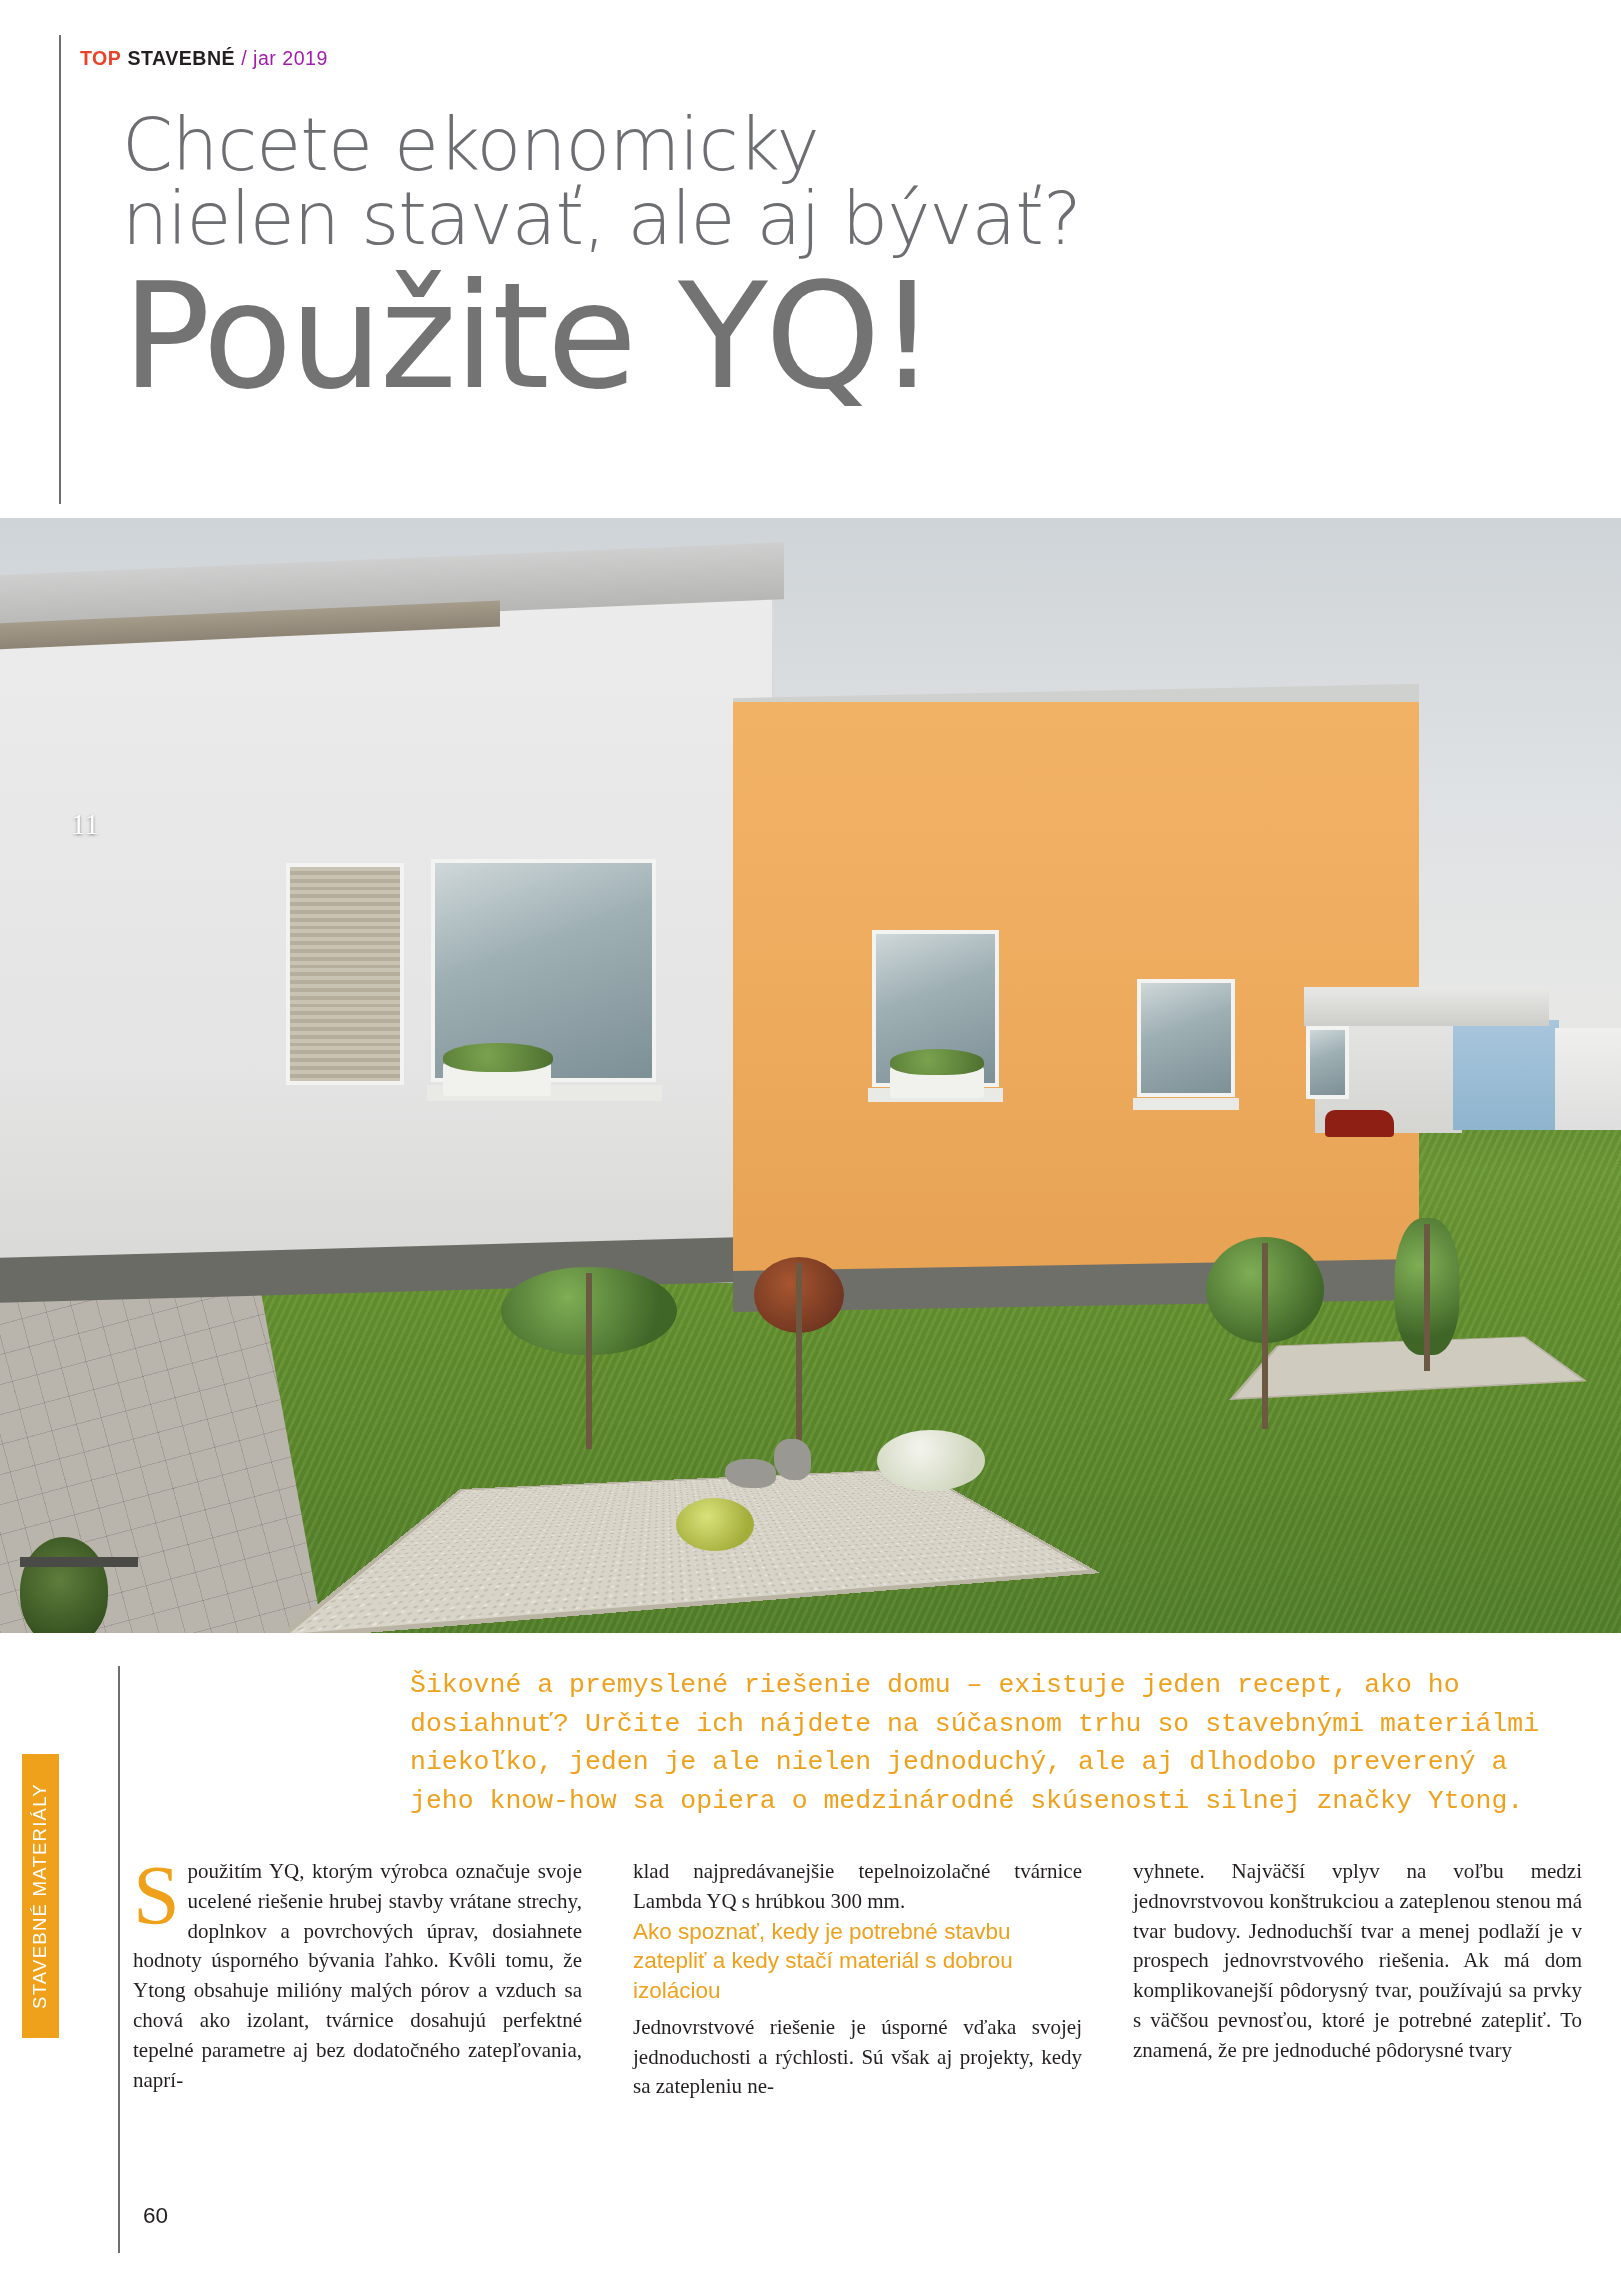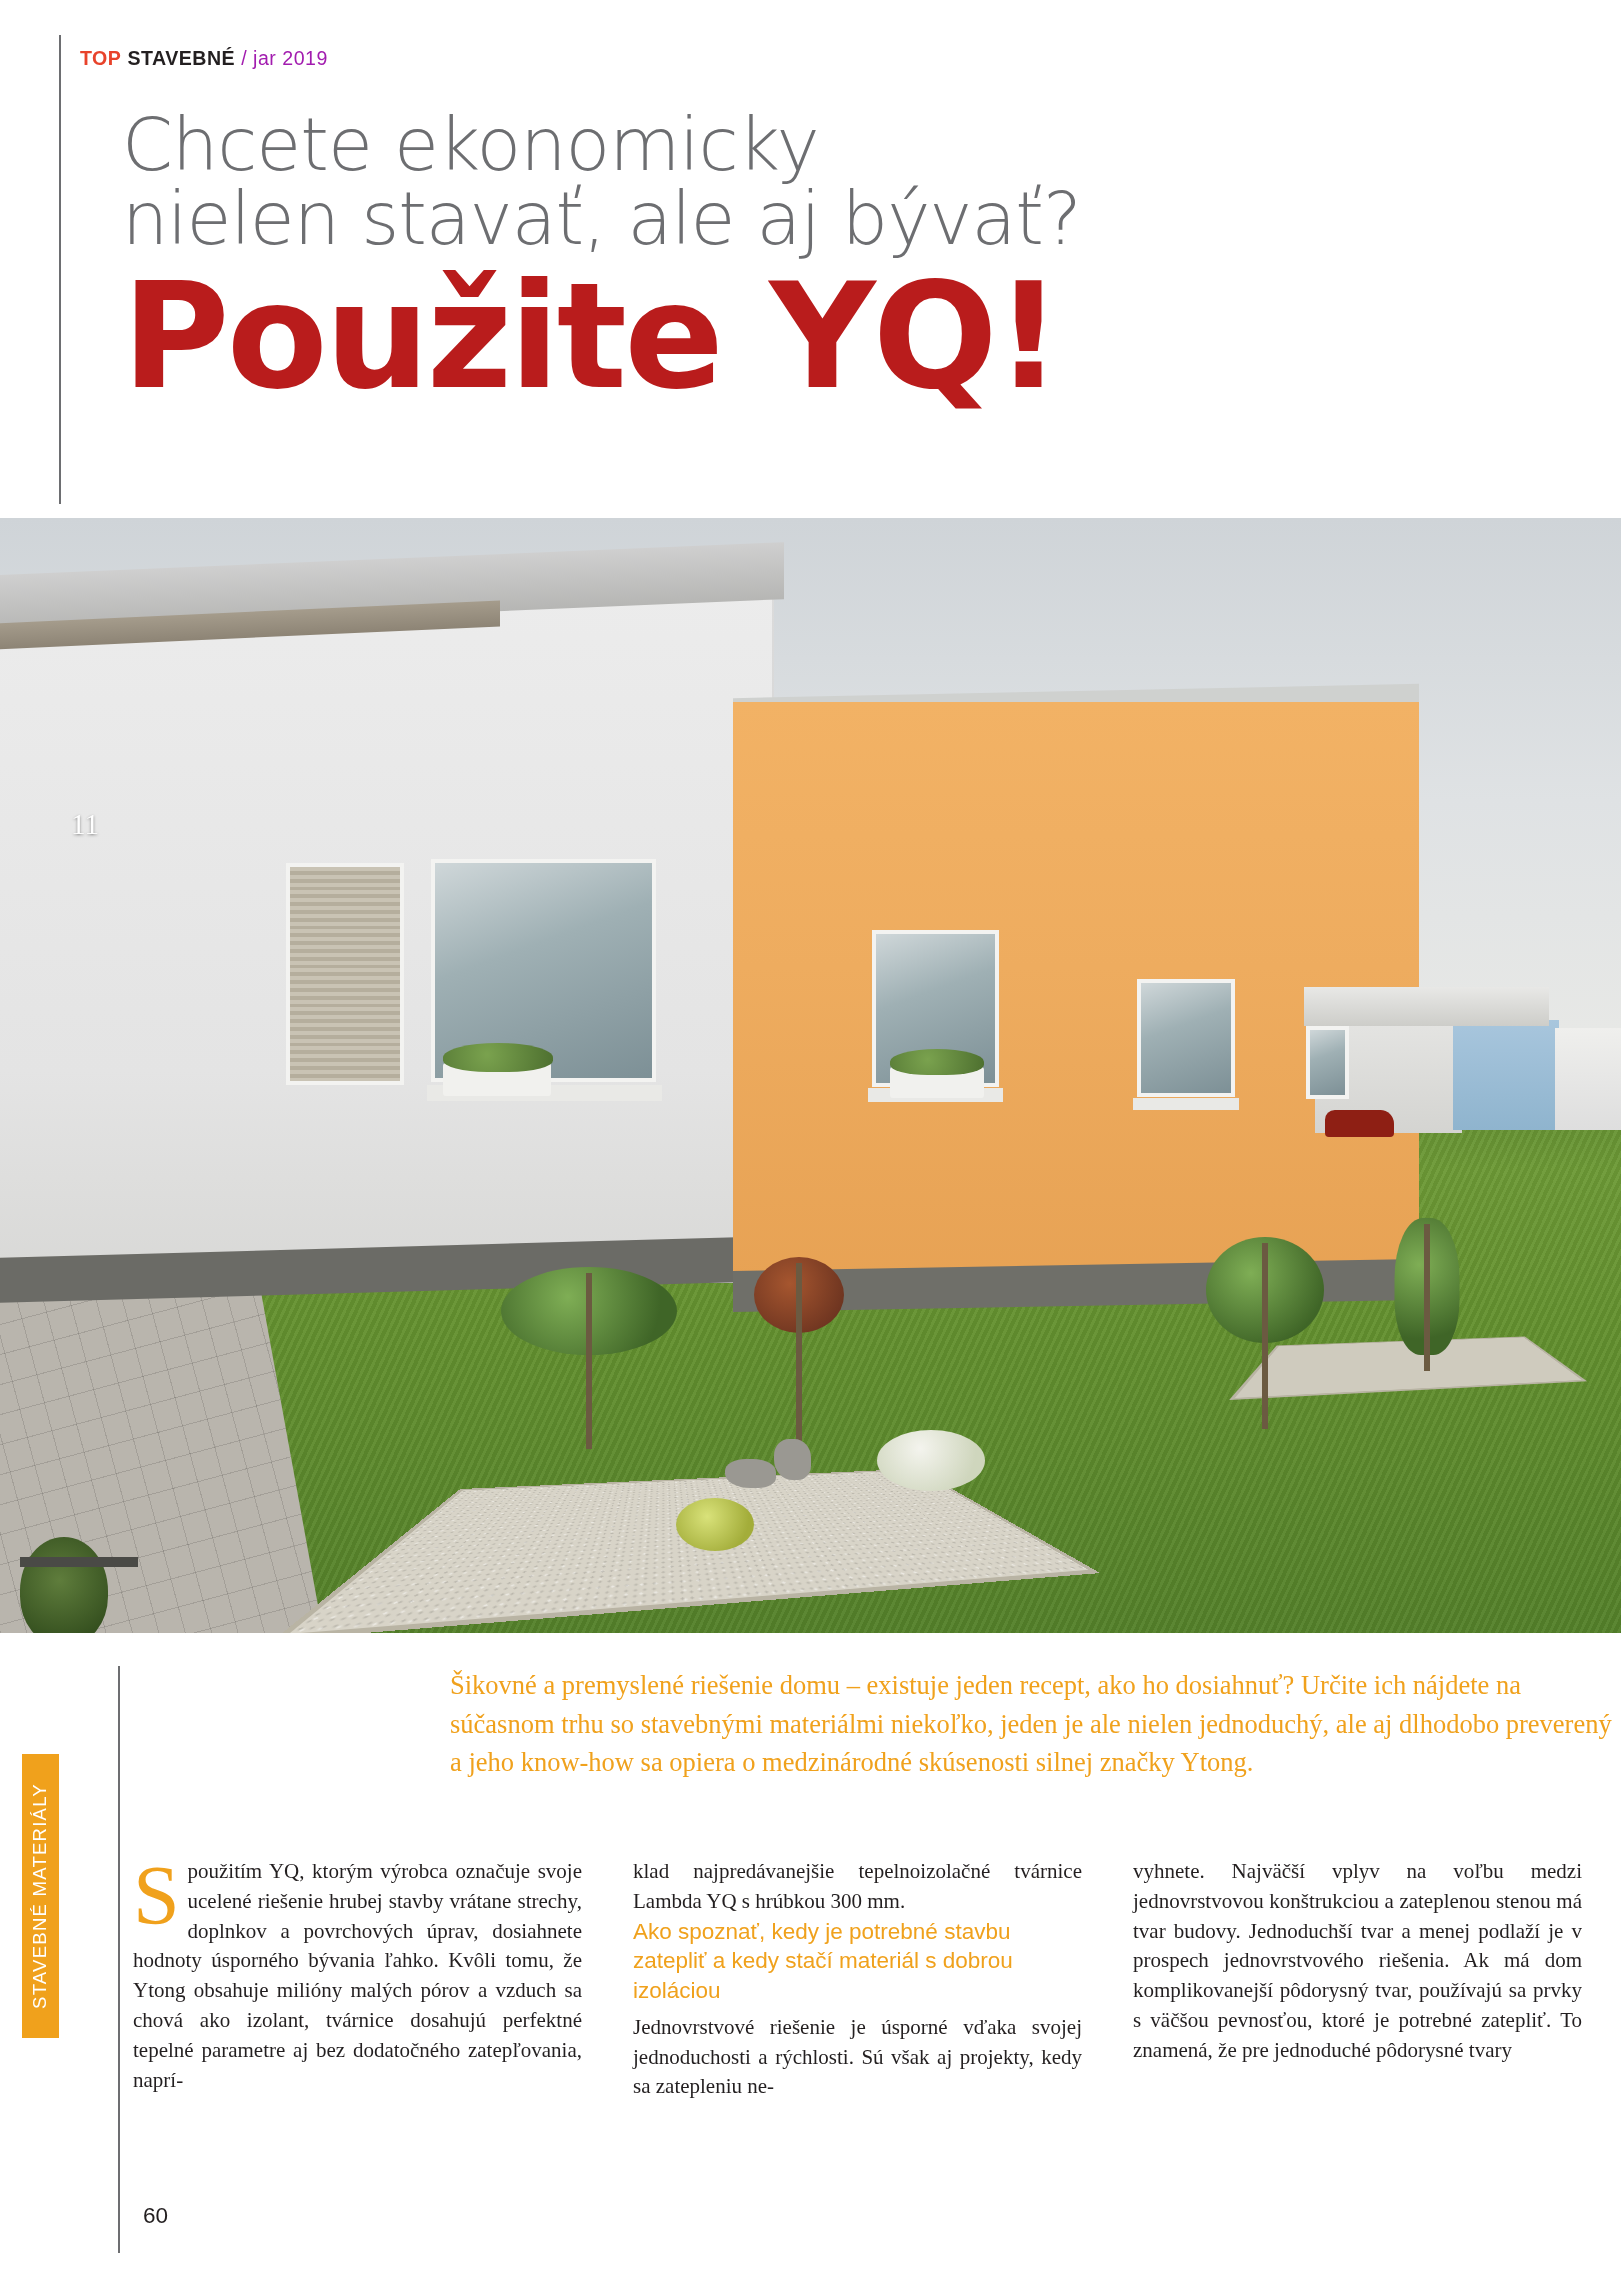--- a/index.html
+++ b/index.html
@@ -63,23 +63,23 @@
     letter-spacing: -1px;
     white-space: nowrap;
     color: #6d6e71;
     font-weight: 300;
   }
   .headline .big {
     font-size: 147px;
     line-height: 1.0;
     letter-spacing: -2.9px;
     margin-top: 5.9px;
-    color: #b91c1c;
+    color: #737373;
     white-space: nowrap;
-    font-weight: 700;
+    font-weight: 400;
   }
 
   
   .hero {
     position: absolute;
     left: 0;
     top: 518px;
     width: 1621px;
     height: 1115px;
     overflow: hidden;
@@ -343,22 +343,21 @@
 
   
   .lead {
     position: absolute;
     left: 410px;
     top: 1666px;
     width: 1168px;
     color: #f0a11c;
     font-size: 26.5px;
     line-height: 1.46;
-    font-family: Liberation Serif, serif;
-    margin-left: 40px;
+    font-family: Liberation Mono, monospace;
   }
 
   
   .cols {
     position: absolute;
     left: 133px;
     top: 1857px;
     width: 1449px;
     display: flex;
     gap: 51px;

